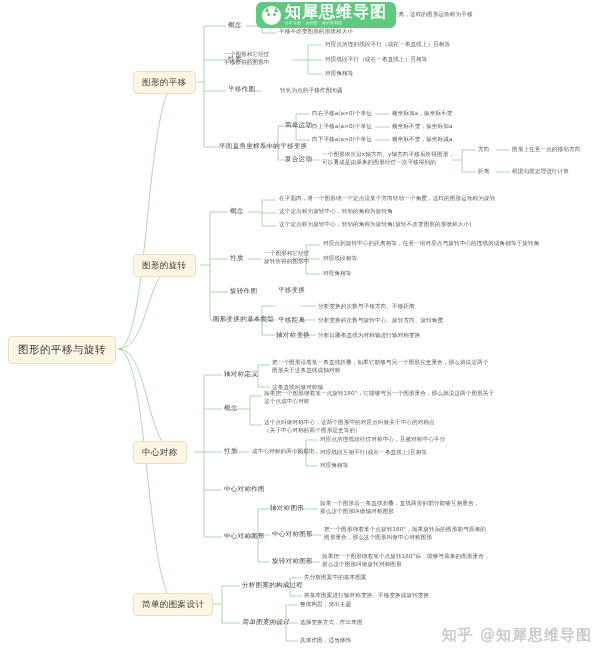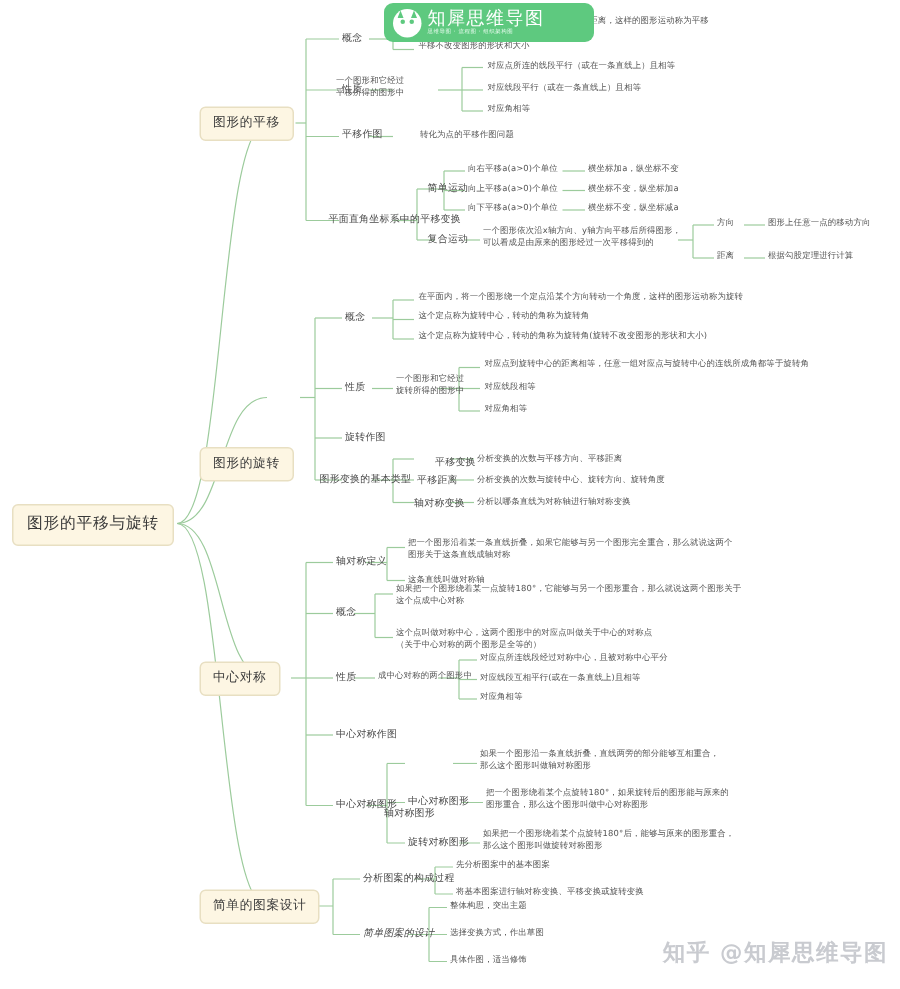--- a/index.html
+++ b/index.html
@@ -60,21 +60,21 @@
     background:#ffffff;position:relative;flex:0 0 auto;
   }
   #logo-mark:before,#logo-mark:after{
     content:"";position:absolute;width:3px;height:3px;border-radius:50%;
     background:#5ec97f;top:7px;
   }
   #logo-mark:before{left:5px;}
   #logo-mark:after{right:5px;}
   #logo-ears{position:absolute;top:1px;left:3px;width:13px;height:5px;}
   .logo-text{display:flex;flex-direction:column;justify-content:center;line-height:1;}
-  .logo-title{font-size:12px;color:#fff;font-weight:normal;letter-spacing:1px;}
+  .logo-title{font-size:16px;color:#fff;font-weight:bold;letter-spacing:1px;}
   .logo-sub{font-size:3.6px;color:#e7fbee;letter-spacing:0.4px;margin-top:2px;}
 
   
   #watermark{
     position:absolute;right:8px;bottom:14px;
     display:flex;align-items:center;gap:5px;
     color:#c9cbd0;font-size:15px;letter-spacing:1px;font-weight:bold;
   }
   #zhihu-mark{font-size:15px;color:#c9cbd0;font-weight:bold;}
 </style>
@@ -229,38 +229,38 @@
   <div class="node l3" style="left:392px;top:136px;">横坐标不变，纵坐标减a</div>
 
   <div class="node l2" style="left:285px;top:155px;">复合运动</div>
   <div class="node l3 multi" style="left:322px;top:150px;">一个图形依次沿x轴方向、y轴方向平移后所得图形，
 可以看成是由原来的图形经过一次平移得到的</div>
   <div class="node l3" style="left:478px;top:146px;">方向</div>
   <div class="node l3" style="left:512px;top:146px;">图形上任意一点的移动方向</div>
   <div class="node l3" style="left:478px;top:168px;">距离</div>
   <div class="node l3" style="left:512px;top:168px;">根据勾股定理进行计算</div>
 
-  <div class="node l1" style="left:133px;top:254px;margin-top:44px;">图形的旋转</div>
+  <div class="node l1" style="left:133px;top:254px;">图形的旋转</div>
 
   <div class="node l2" style="left:230px;top:207px;">概念</div>
   <div class="node l3" style="left:279px;top:195px;">在平面内，将一个图形绕一个定点沿某个方向转动一个角度，这样的图形运动称为旋转</div>
   <div class="node l3" style="left:279px;top:208px;">这个定点称为旋转中心，转动的角称为旋转角</div>
   <div class="node l3" style="left:279px;top:221px;">这个定点称为旋转中心，转动的角称为旋转角(旋转不改变图形的形状和大小)</div>
 
   <div class="node l2" style="left:230px;top:254px;">性质</div>
   <div class="node l3 multi" style="left:264px;top:249px;">一个图形和它经过
 旋转所得的图形中</div>
   <div class="node l3" style="left:323px;top:240px;">对应点到旋转中心的距离相等，任意一组对应点与旋转中心的连线所成角都等于旋转角</div>
   <div class="node l3" style="left:323px;top:255px;">对应线段相等</div>
   <div class="node l3" style="left:323px;top:270px;">对应角相等</div>
 
   <div class="node l2" style="left:230px;top:287px;">旋转作图</div>
 
   <div class="node l2" style="left:213px;top:315px;">图形变换的基本类型</div>
-  <div class="node l2" style="left:278px;top:304px;margin-left:12px;">平移变换</div>
+  <div class="node l2" style="left:278px;top:286px;">平移变换</div>
   <div class="node l3" style="left:318px;top:303px;">分析变换的次数与平移方向、平移距离</div>
   <div class="node l2" style="left:278px;top:316px;">平移距离</div>
   <div class="node l3" style="left:318px;top:317px;">分析变换的次数与旋转中心、旋转方向、旋转角度</div>
   <div class="node l2" style="left:276px;top:331px;">轴对称变换</div>
   <div class="node l3" style="left:318px;top:332px;">分析以哪条直线为对称轴进行轴对称变换</div>
 
   <div class="node l1" style="left:133px;top:441px;">中心对称</div>
 
   <div class="node l2" style="left:224px;top:370px;">轴对称定义</div>
   <div class="node l3 multi" style="left:272px;top:358px;">把一个图形沿着某一条直线折叠，如果它能够与另一个图形完全重合，那么就说这两个
@@ -275,21 +275,21 @@
 
   <div class="node l2" style="left:224px;top:447px;">性质</div>
   <div class="node l3" style="left:252px;top:448px;">成中心对称的两个图形中</div>
   <div class="node l3" style="left:320px;top:436px;">对应点所连线段经过对称中心，且被对称中心平分</div>
   <div class="node l3" style="left:320px;top:449px;">对应线段互相平行(或在一条直线上)且相等</div>
   <div class="node l3" style="left:320px;top:462px;">对应角相等</div>
 
   <div class="node l2" style="left:224px;top:485px;">中心对称作图</div>
 
   <div class="node l2" style="left:224px;top:532px;">中心对称图形</div>
-  <div class="node l2" style="left:256px;top:504px;margin-top:34px;">轴对称图形</div>
+  <div class="node l2" style="left:270px;top:504px;">轴对称图形</div>
   <div class="node l3 multi" style="left:320px;top:499px;">如果一个图形沿一条直线折叠，直线两旁的部分能够互相重合，
 那么这个图形叫做轴对称图形</div>
   <div class="node l2" style="left:272px;top:530px;">中心对称图形</div>
   <div class="node l3 multi" style="left:324px;top:525px;">把一个图形绕着某个点旋转180°，如果旋转后的图形能与原来的
 图形重合，那么这个图形叫做中心对称图形</div>
   <div class="node l2" style="left:272px;top:557px;">旋转对称图形</div>
   <div class="node l3 multi" style="left:322px;top:552px;">如果把一个图形绕着某个点旋转180°后，能够与原来的图形重合，
 那么这个图形叫做旋转对称图形</div>
 
   <div class="node l1" style="left:133px;top:593px;">简单的图案设计</div>

